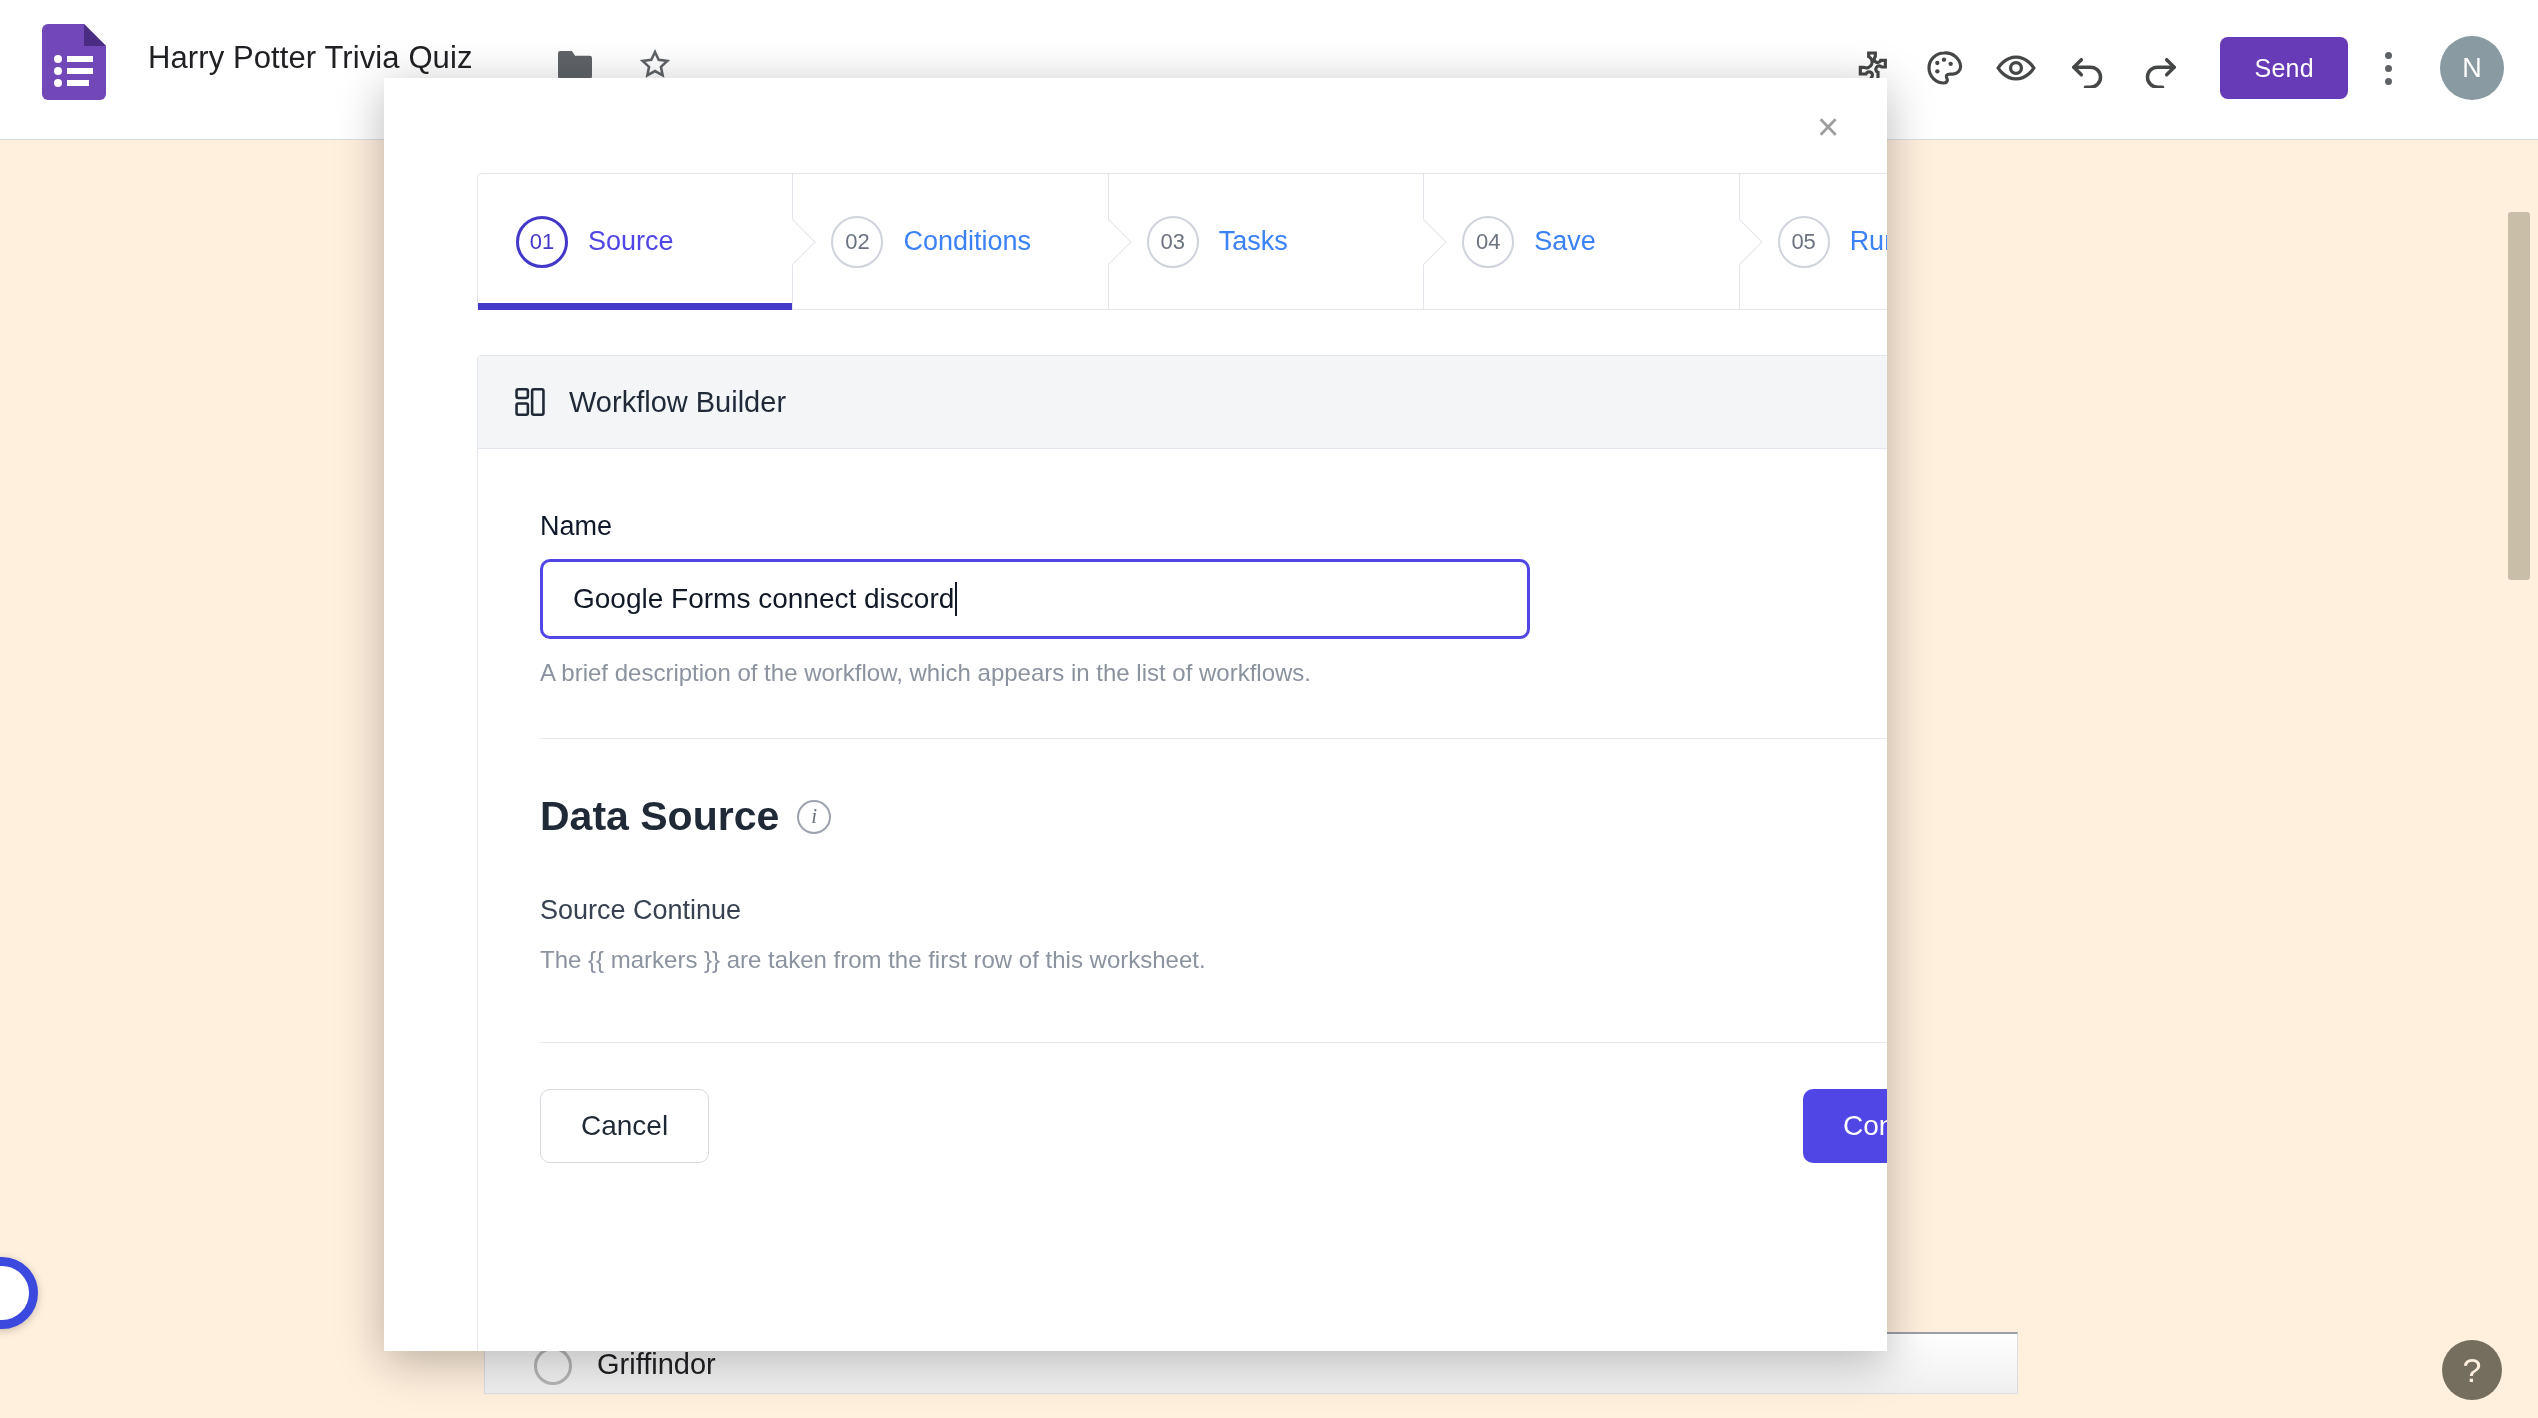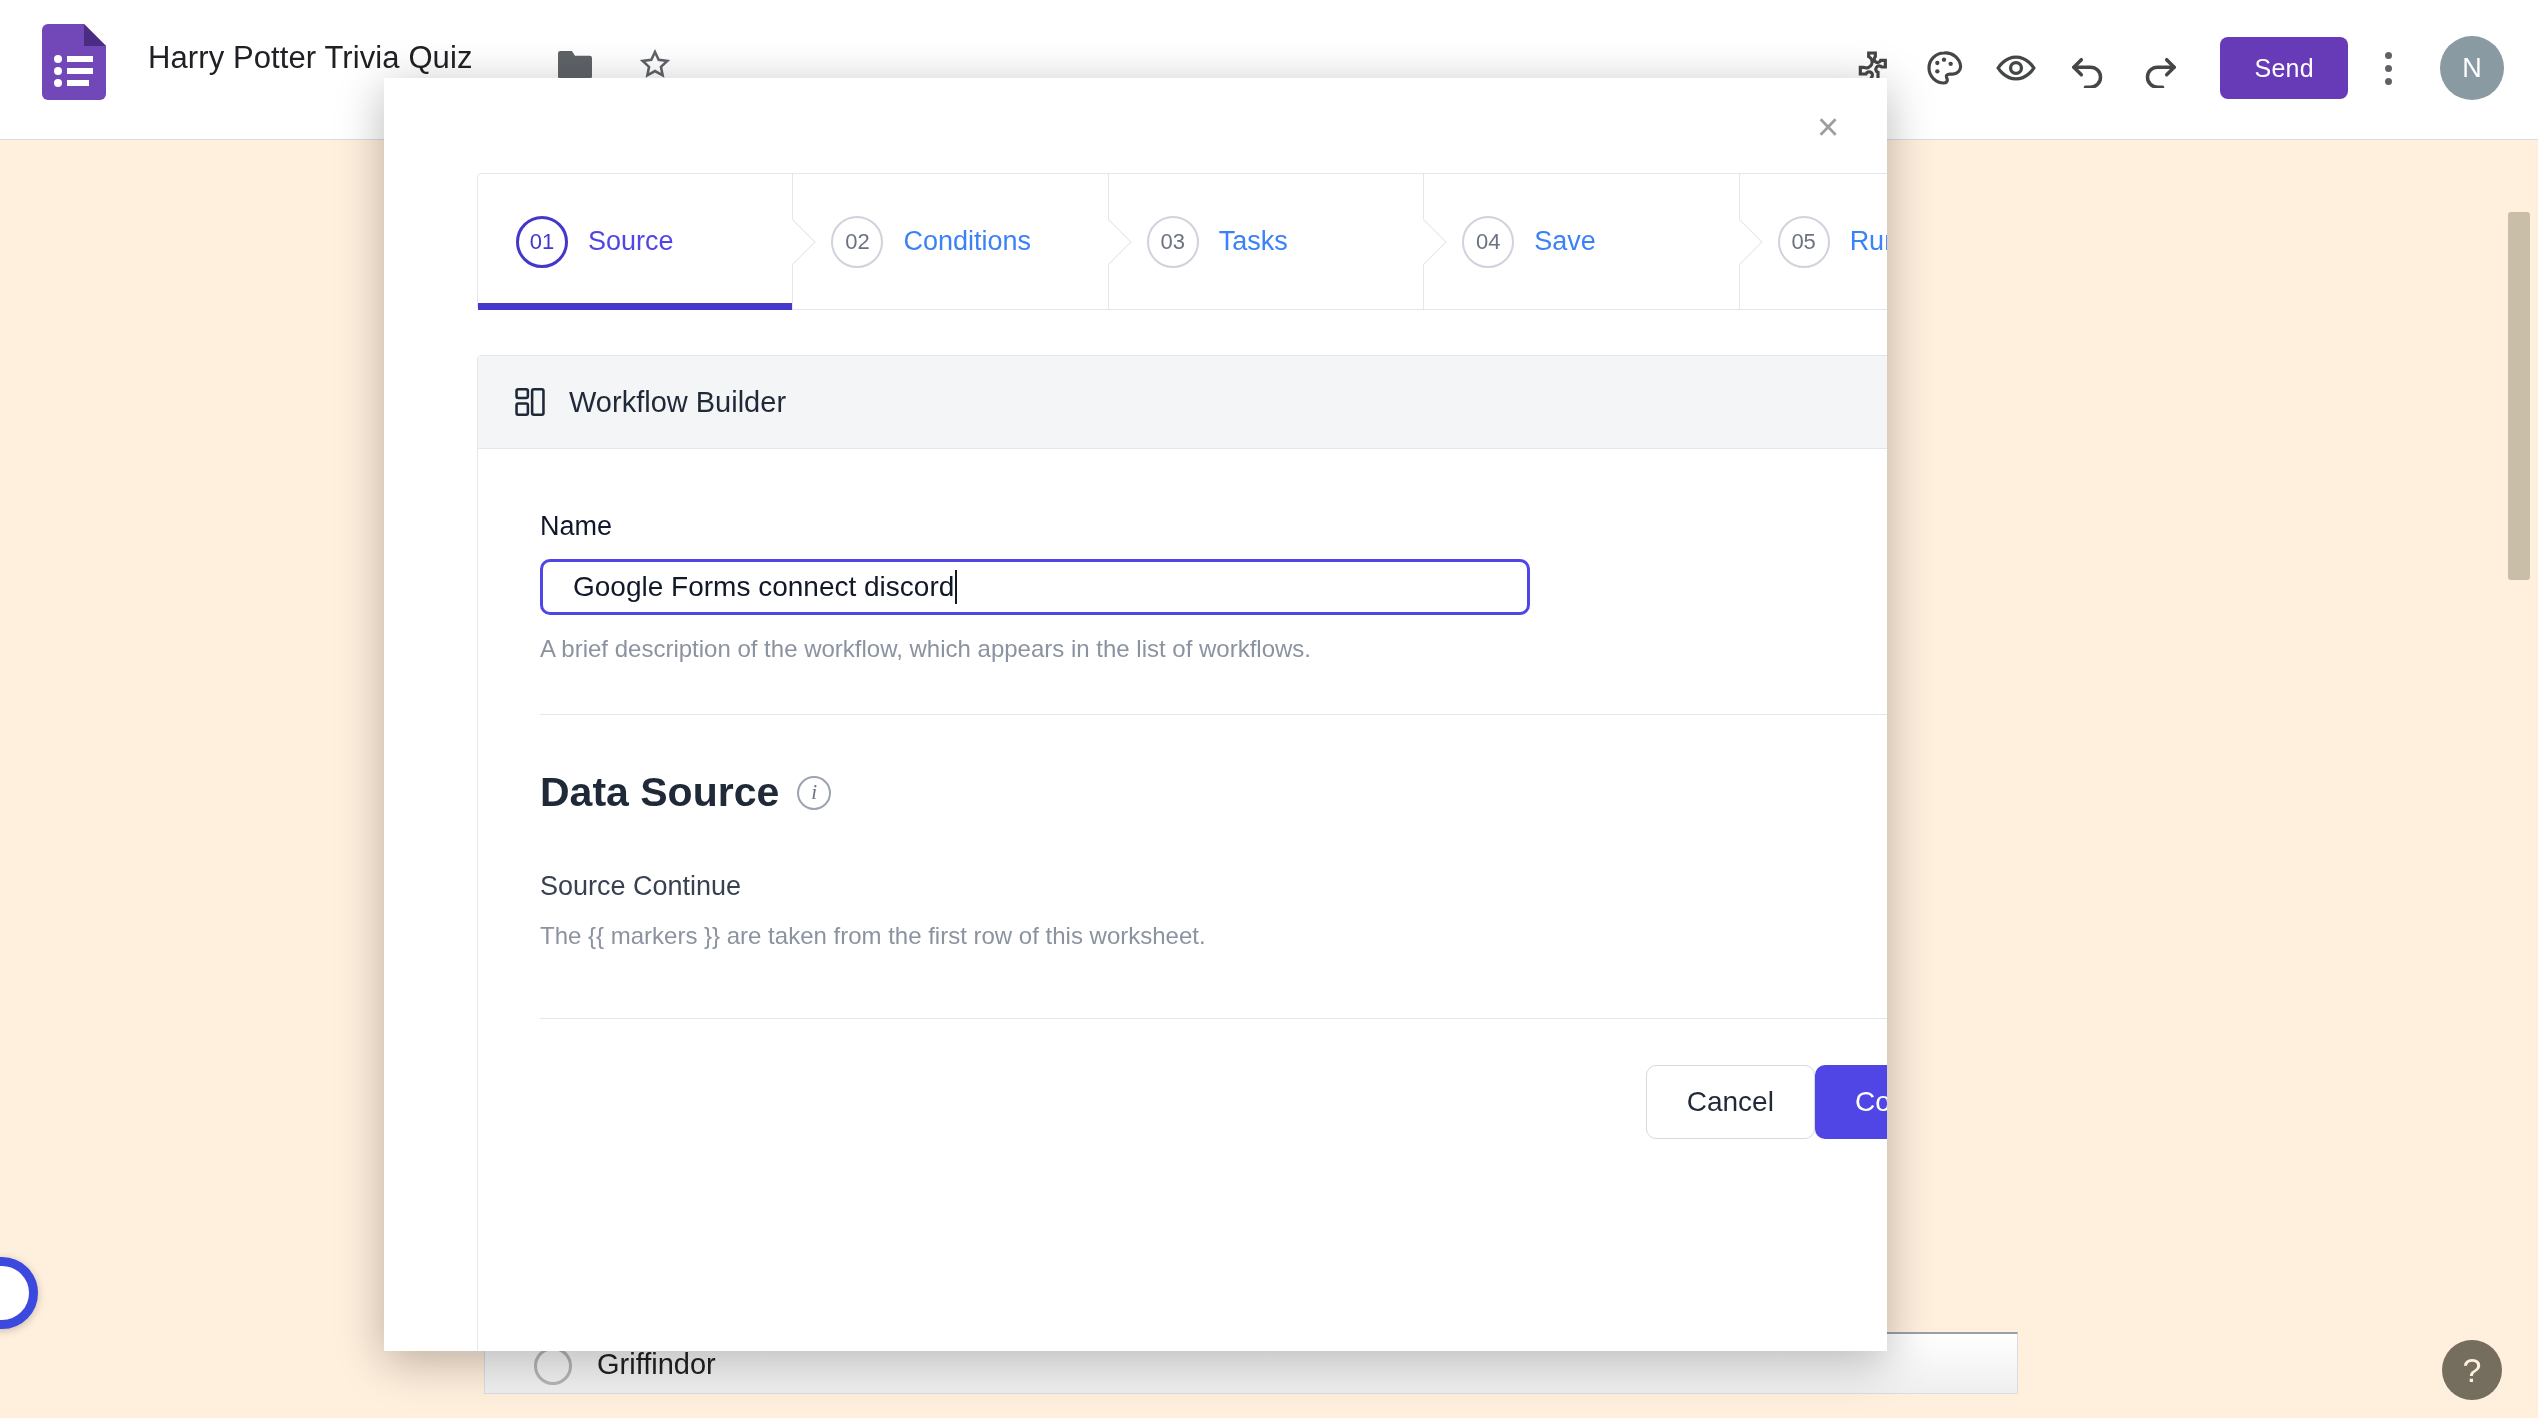--- a/index.html
+++ b/index.html
@@ -156,21 +156,21 @@
     width: 34px; height: 34px; border-radius: 50%;
     border: 2px solid #9ca3af; color: #6b7280;
     display: flex; align-items: center; justify-content: center;
     font-size: 21px; font-family: "Liberation Serif", serif; font-style: italic;
     cursor: pointer; flex: none;
   }
   .panel-body { padding: 62px 62px 0 62px; }
 
   .field-label { font-size: 27px; color: #0f172a; margin-bottom: 17px; }
   .text-input {
-    width: 990px; height: 56px;
+    width: 990px; height: 80px;
     border: 3px solid #4f46e5; border-radius: 10px;
     font-size: 28px; color: #111827;
     padding: 0 30px;
     display: flex; align-items: center;
     background: #fff; cursor: text;
     font-family: "Liberation Sans", sans-serif;
   }
   .caret { display: inline-block; width: 2px; height: 34px; background: #111827; margin-left: 1px; }
   .helper { font-size: 24px; color: #8b93a0; margin-top: 20px; }
 
@@ -193,22 +193,22 @@
     height: 72px; padding: 0 32px;
     border: 1px solid #d5d9e0; border-radius: 10px; background: #fff;
     display: flex; align-items: center; gap: 20px;
     font-size: 28px; color: #1f2937; cursor: pointer;
     font-family: "Liberation Sans", sans-serif;
   }
 
   .divider2 { height: 1px; background: #e5e7eb; margin-top: 68px; width: 1455px; }
 
   .actions {
-    display: flex; align-items: center; justify-content: flex-end;
-    margin-top: 46px; width: 1455px; margin-left: 12px;
+    display: flex; align-items: center; justify-content: space-between;
+    margin-top: 46px; width: 1455px;
   }
   .btn-cancel {
     height: 74px; padding: 0 40px;
     border: 1px solid #d5d9e0; border-radius: 10px; background: #fff;
     font-size: 28px; color: #1f2937; cursor: pointer;
     font-family: "Liberation Sans", sans-serif;
   }
   .btn-continue {
     height: 74px; padding: 0 40px;
     border: none; border-radius: 10px; background: #4f46e5;

